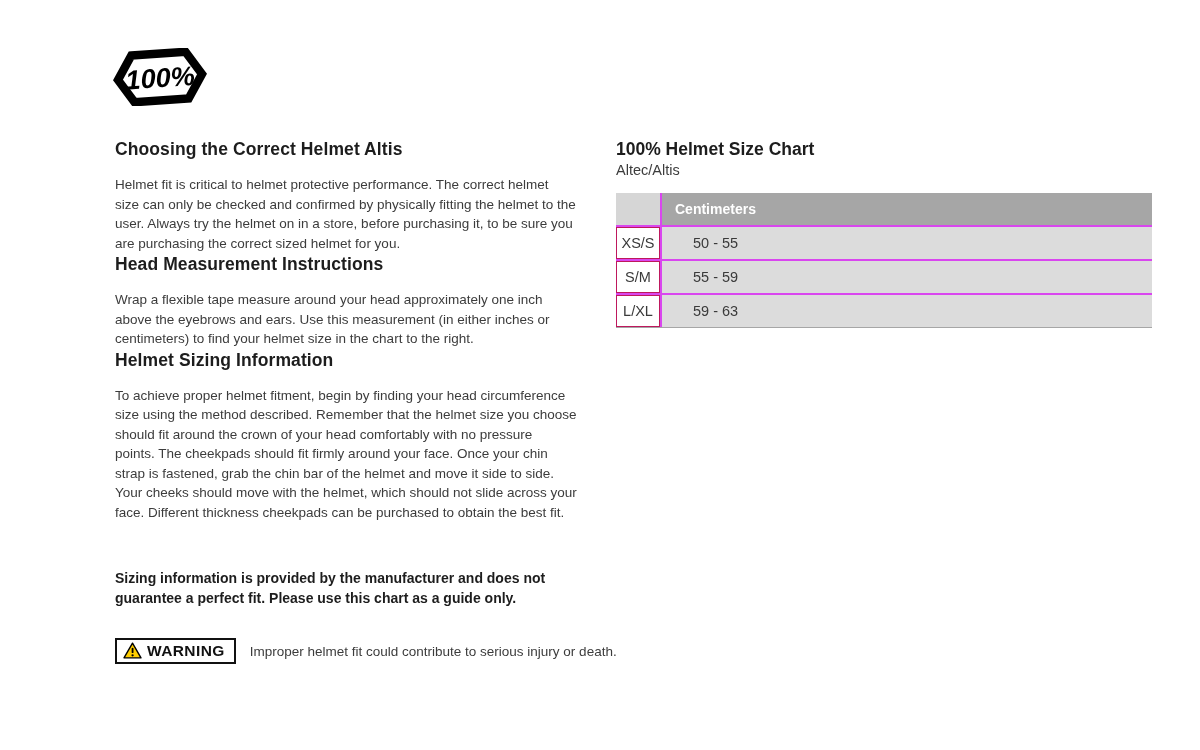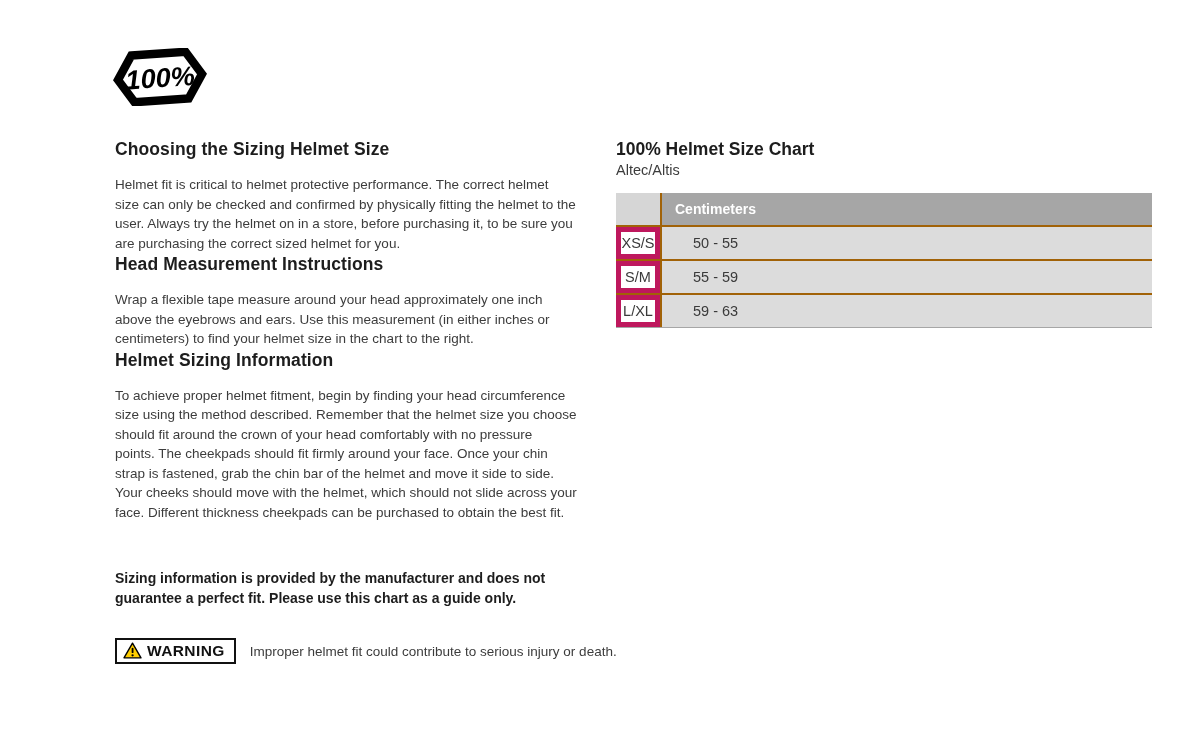--- a/index.html
+++ b/index.html
@@ -80,41 +80,41 @@
     font-size: 14.5px;
     line-height: 19px;
     color: #3c3c3c;
     margin-top: 1px;
   }
   .size-table {
     margin-top: 13px;
     display: grid;
     grid-template-columns: 44px 1fr;
     gap: 2px;
-    background: #a16207;
+    background: #d946ef;
     border-bottom: 1px solid #a6a6a6;
   }
   .size-table .cell {
     height: 32px;
     display: flex;
     align-items: center;
     font-size: 14.5px;
     color: #3a3a3a;
   }
   .cell.corner { background: #d6d6d6; }
   .cell.colhead {
     background: #a6a6a6;
     color: #ffffff;
     font-weight: bold;
     font-size: 14px;
     padding-left: 13px;
   }
   .cell.rowlabel {
     background: #ffffff;
-    border: 5px solid #be185d;
+    border: 1px solid #be185d;
     justify-content: center;
   }
   .cell.value {
     background: #dcdcdc;
     padding-left: 31px;
   }
 </style>
 </head>
 <body>
 
@@ -125,21 +125,21 @@
       <g transform="rotate(-4 50 31)">
         <polygon points="21,6 79,6 95,31 79,56 21,56 5,31" fill="#ffffff" stroke="#000000" stroke-width="9" stroke-linejoin="miter"></polygon>
         <text x="50" y="42" text-anchor="middle" font-family="Liberation Sans, sans-serif" font-size="29" font-weight="bold" font-style="italic" fill="#000000">100%</text>
       </g>
     </svg>
   </div>
 
   <div class="col-left">
 
     <div class="sec">
-      <h2>Choosing the Sizing Helmet Size</h2>
+      <h2>Choosing the Correct Helmet Altis</h2>
       <div class="body">Helmet fit is critical to helmet protective performance. The correct helmet
 size can only be checked and confirmed by physically fitting the helmet to the
 user. Always try the helmet on in a store, before purchasing it, to be sure you
 are purchasing the correct sized helmet for you.</div>
     </div>
 
     <div class="sec">
       <h2>Head Measurement Instructions</h2>
       <div class="body">Wrap a flexible tape measure around your head approximately one inch
 above the eyebrows and ears. Use this measurement (in either inches or

